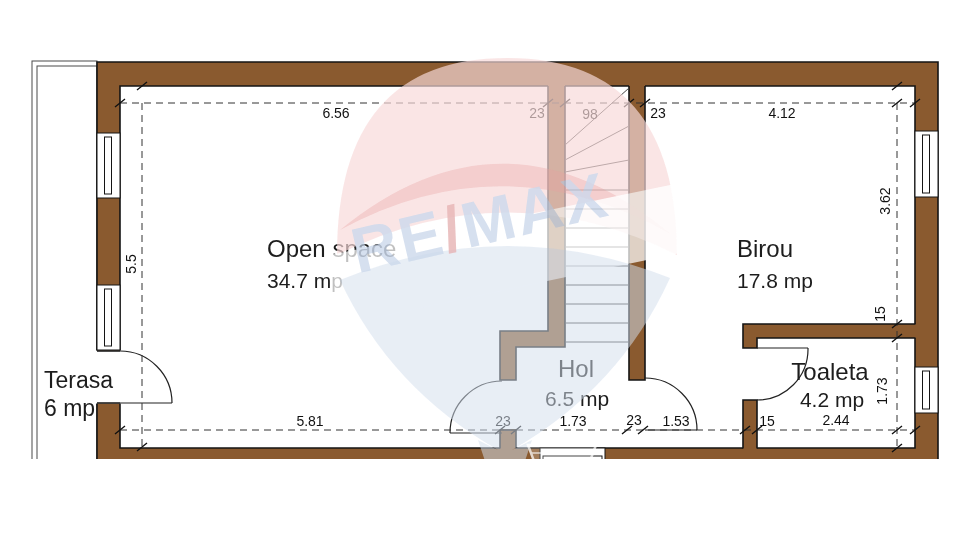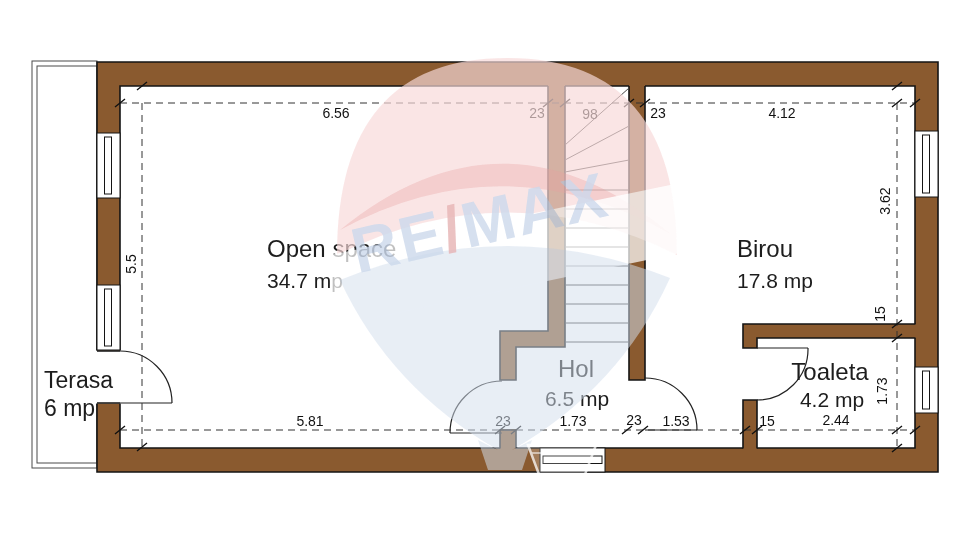--- a/index.html
+++ b/index.html
@@ -1,16 +1,16 @@
 <!DOCTYPE html>
 <html><head>
 <meta charset="utf-8">
 <style>
   html,body{margin:0;padding:0;background:#ffffff;}
-  .stage{position:relative;width:960px;height:535px;background:#be185d;overflow:hidden;
+  .stage{position:relative;width:960px;height:459px;background:#be185d;overflow:hidden;
          font-family:"Liberation Sans", sans-serif;}
   svg text{font-family:"Liberation Sans", sans-serif;}
   .dim{font-size:14px;fill:#111111;}
   .room-name{font-size:24px;fill:#1d1d1d;}
   .room-area{font-size:21px;fill:#1d1d1d;}
   .terasa-name{font-size:23px;fill:#1d1d1d;}
 </style>
 </head>
 <body>
 

